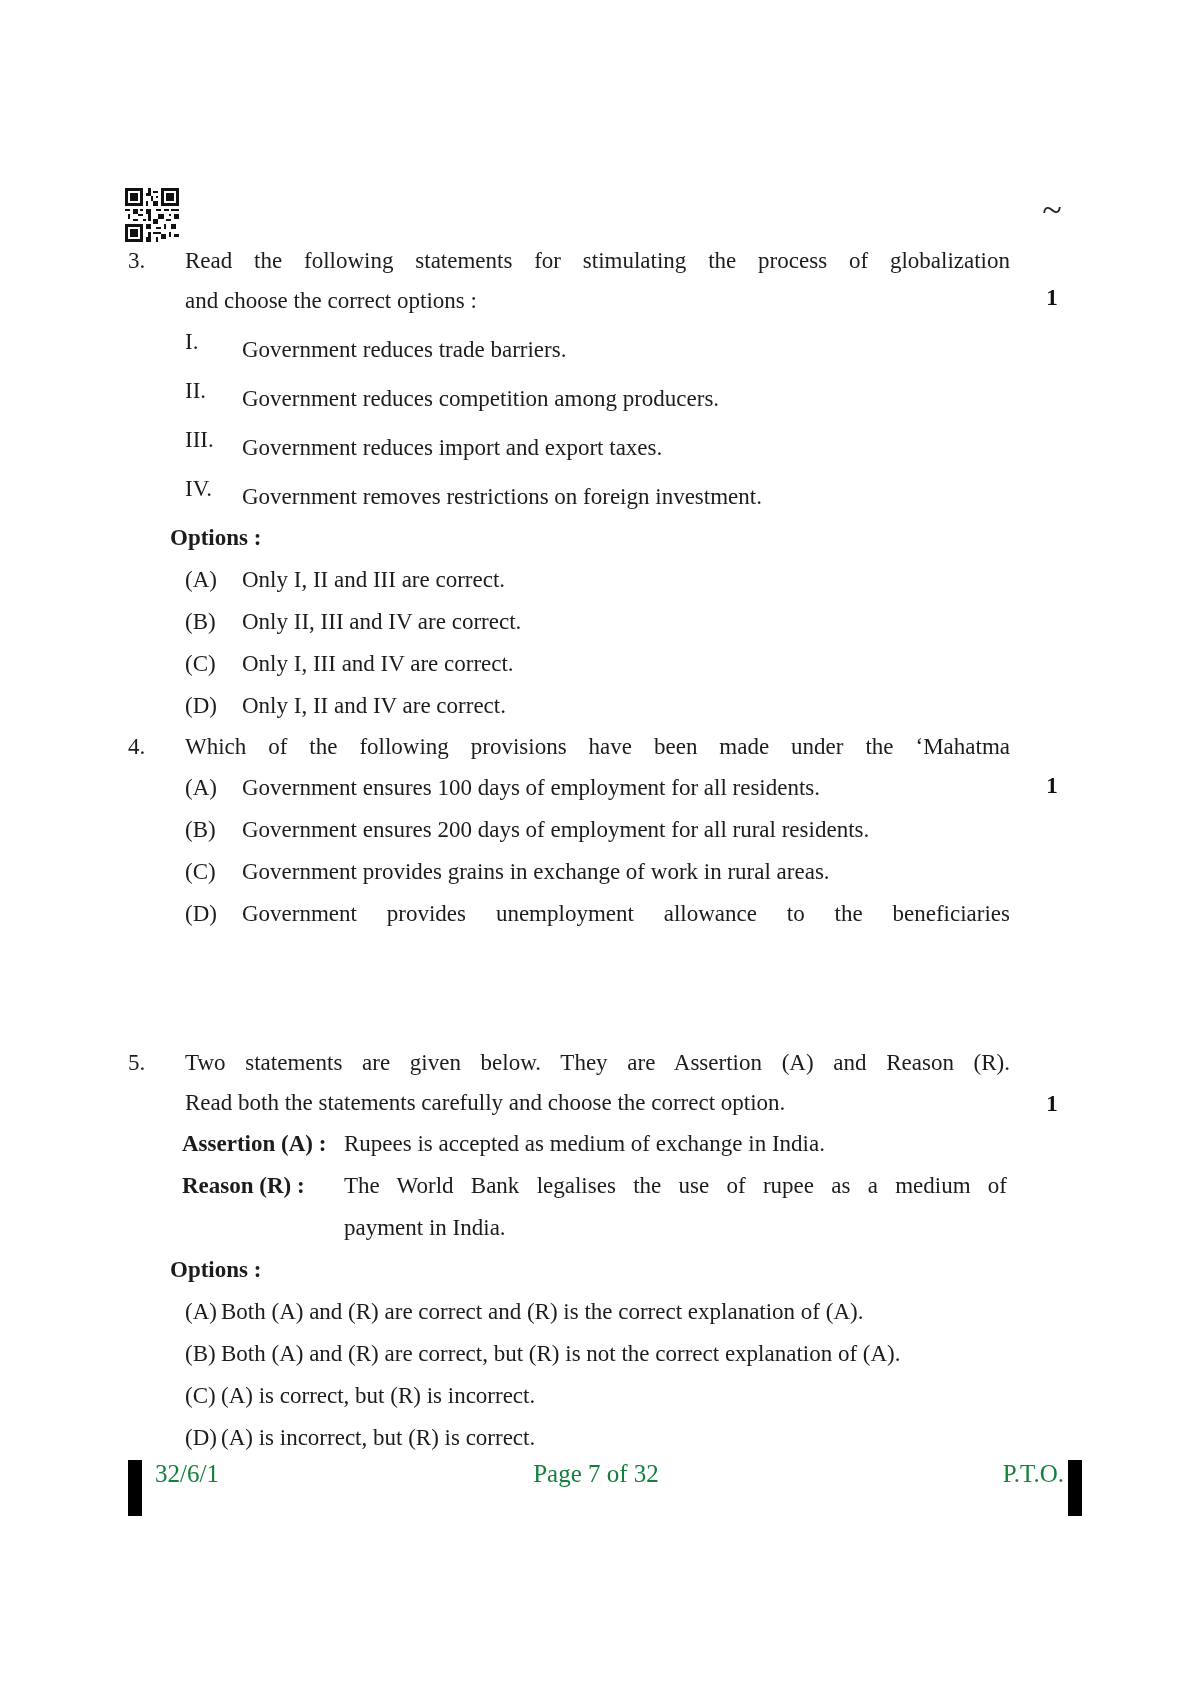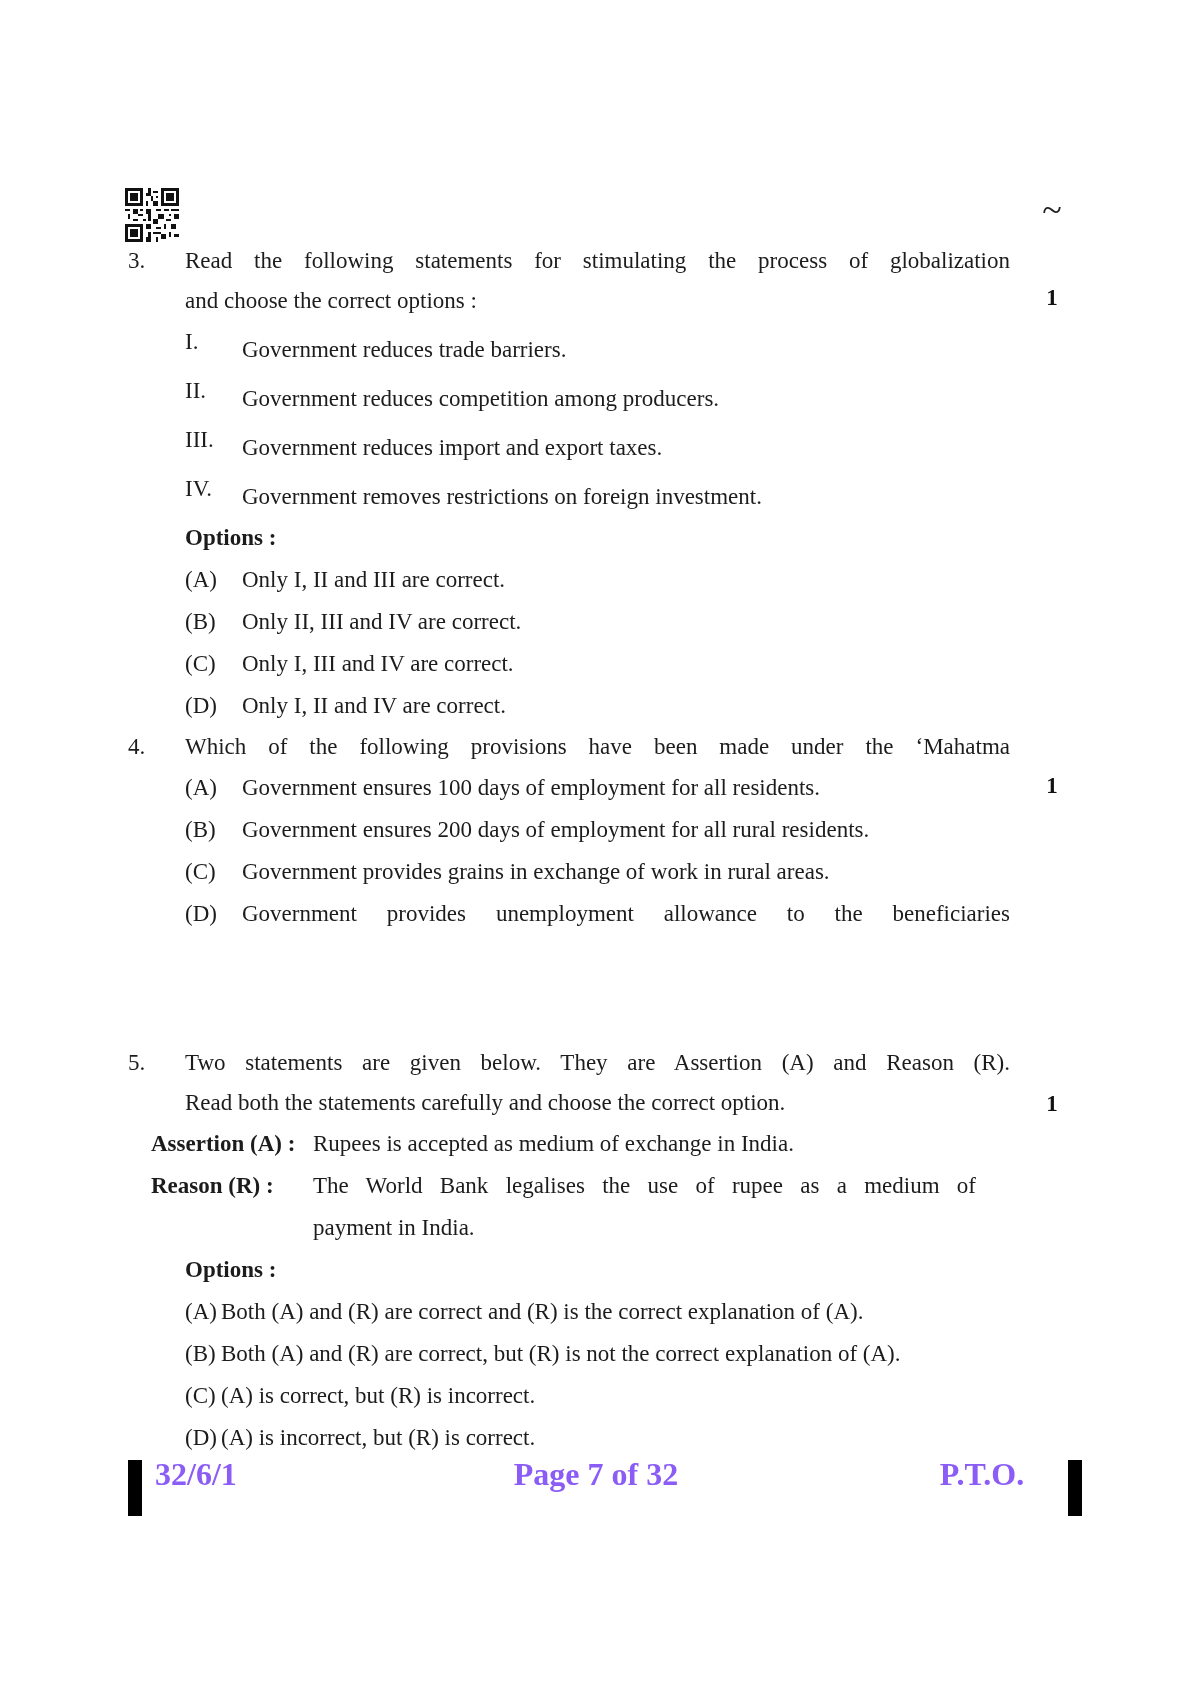--- a/index.html
+++ b/index.html
@@ -19,40 +19,40 @@
   .q { position:absolute; left:128px; width:882px; }
   .qhead { display:flex; }
   .qnum { width:57px; line-height:40px; }
   .qintro { width:825px; }
   .introline { line-height:40px; text-align:left; }
   .introline.stretch { text-align:justify; text-align-last:justify; }
   .body-indent { margin-left:57px; }
   .sub { display:flex; line-height:41px; }
   .sub .lbl { width:57px; }
   .sub .txt { width:768px;margin-top:8px; }
-  .optheading { margin-left:57px; line-height:42px; font-weight:bold; }
+  .optheading { margin-left:42px; line-height:42px; font-weight:bold; }
   .opt { display:flex; margin-left:57px; line-height:42px; }
   .opt .lbl { width:57px; }
   .opt .txt { width:768px; }
   .opt.narrow .lbl { width:36px; }
   .opt.narrow .txt { width:789px; }
   .optline { line-height:42px; }
   .optline.stretch { text-align:justify; text-align-last:justify; }
-  .ar { display:flex; margin-left:23px; line-height:42px; }
+  .ar { display:flex; margin-left:54px; line-height:42px; }
   .ar .lbl { width:162px; font-weight:bold; }
   .ar .txt { width:663px; }
   .mark { position:absolute; left:1030px; width:44px; text-align:center;
           font-weight:bold; line-height:42px; color:#111; }
   .footer-bar { position:absolute; width:14px; height:56px; background:#000; top:1460px; }
   .footer-bar.left  { left:128px; }
   .footer-bar.right { left:1068px; }
-  .footer-text { position:absolute; top:1453px; line-height:42px; font-weight:bold; font-size:32px; color:#8b5cf6; }
+  .footer-text { position:absolute; top:1453px; line-height:42px; font-weight:normal; font-size:25px; color:#15803d; }
   .footer-code { left:155px; }
   .footer-page { left:446px; width:300px; text-align:center; }
-  .footer-pto  { left:900px; width:164px; text-align:center; }
+  .footer-pto  { left:900px; width:164px; text-align:right; }
 </style>
 </head>
 <body>
 
 <div class="page">
 
   <svg class="qr" viewBox="0 0 21 21" shape-rendering="crispEdges">
     <rect x="0" y="0" width="21" height="21" fill="#fff"></rect>
     <g fill="#111">
       <rect x="0" y="0" width="7" height="7"></rect>

